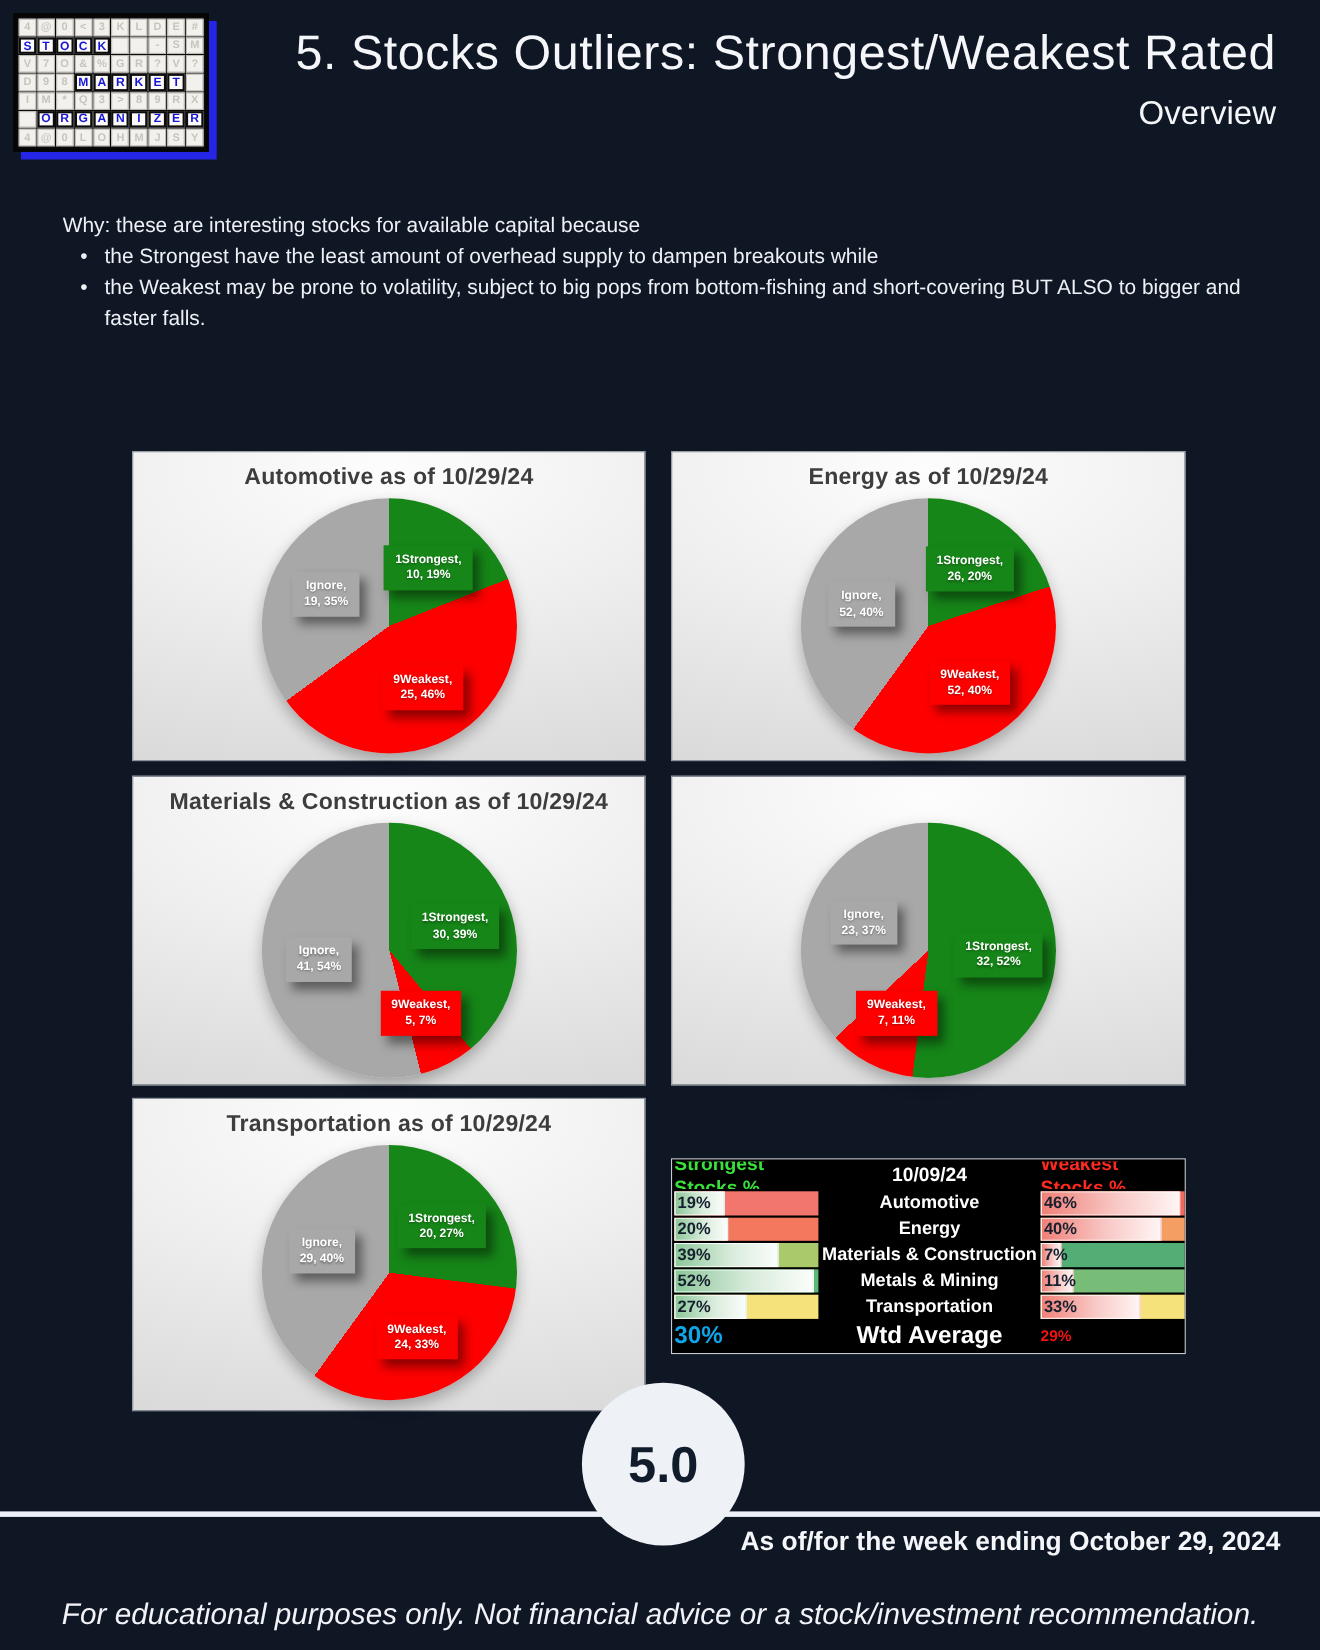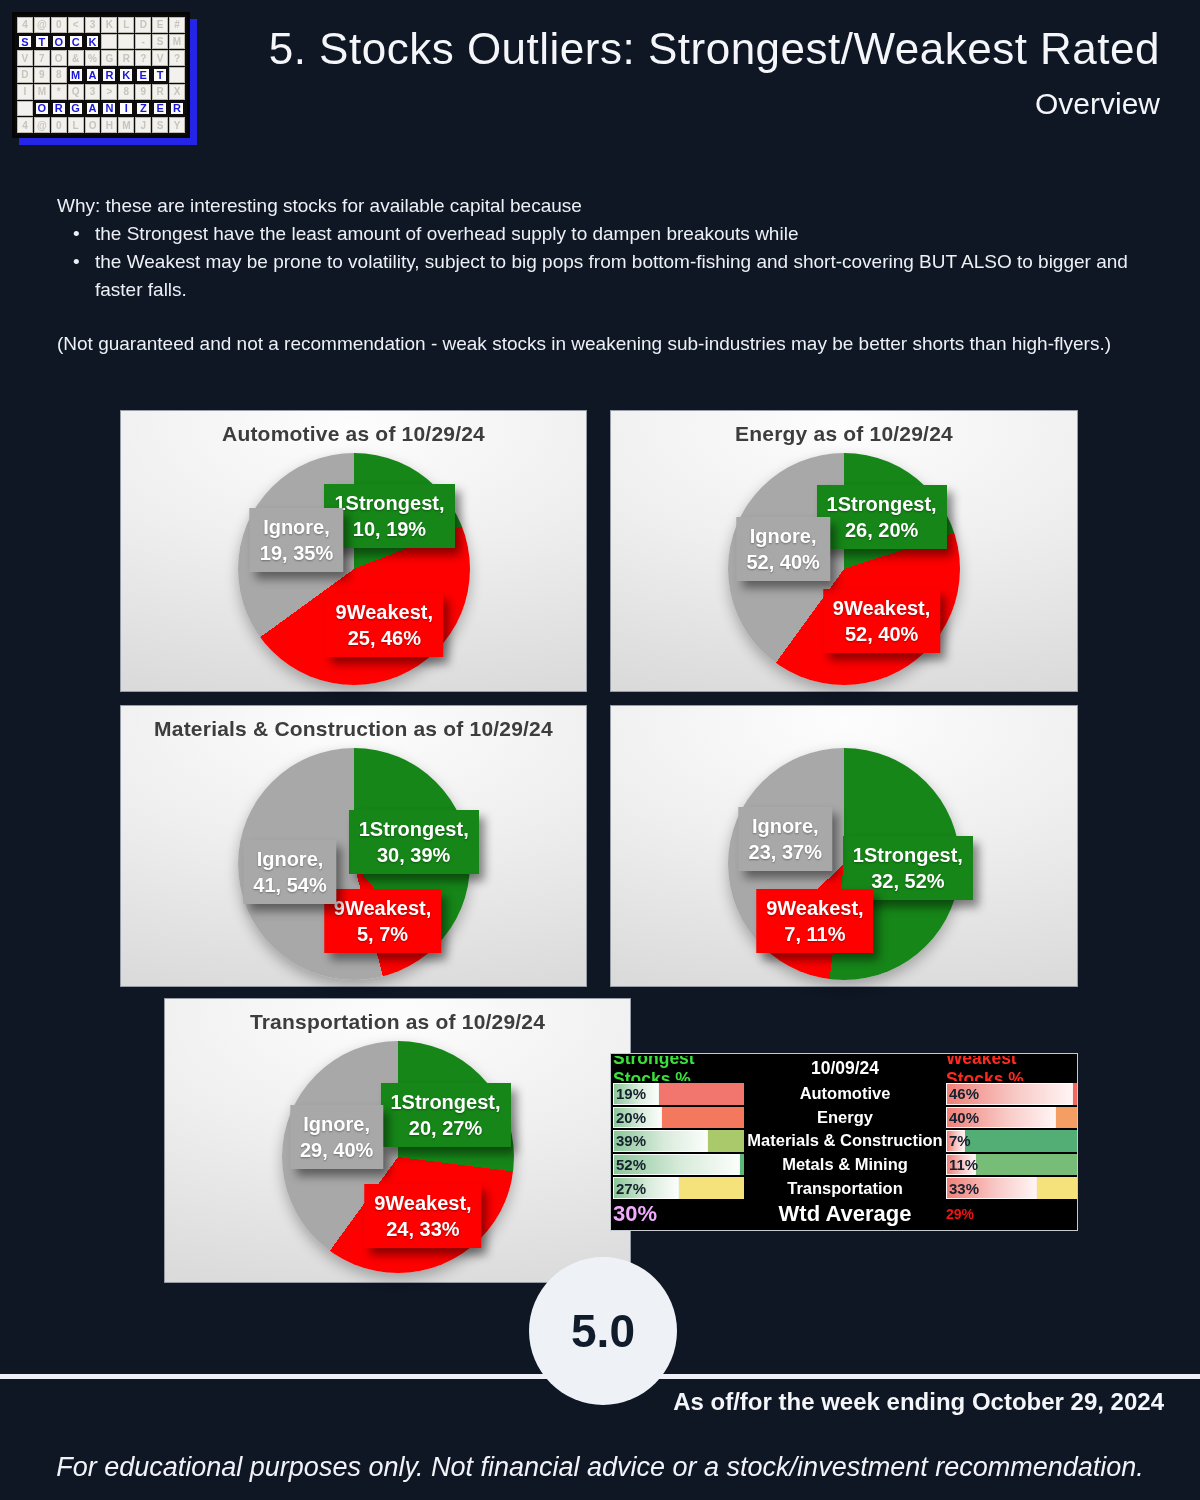--- a/index.html
+++ b/index.html
@@ -41,21 +41,21 @@
   .panel h3{
     margin:11px 8px 0;text-align:center;font-size:21px;font-weight:700;color:#3d3d3d;letter-spacing:.2px;
   }
   .pie{
     position:absolute;left:50%;top:42px;transform:translateX(-50%);
     width:232px;height:232px;border-radius:50%;
     box-shadow:0 6px 14px rgba(0,0,0,.28);
   }
   .slice-label{
     position:absolute;transform:translate(-50%,-50%);z-index:3;
-    color:#fff;font-weight:700;font-size:20px;line-height:1.3;text-align:center;
+    color:#fff;font-weight:700;font-size:11px;line-height:1.3;text-align:center;
     padding:6px 10px;white-space:nowrap;
     box-shadow:6px 7px 9px rgba(0,0,0,.45);
     text-shadow:0 1px 2px rgba(0,0,0,.35);
   }
   
   .summary-table{
     position:absolute;left:610px;top:1053px;width:468px;box-sizing:border-box;
     background:#000;border:1px solid #c6cad1;padding:2px;
     display:grid;grid-template-columns:131px 198px 131px;
     grid-template-rows:25px repeat(5,21.6px) 27px;gap:2px;
@@ -67,21 +67,21 @@
   .st-head.right{color:#ff2a1f;justify-content:flex-end;}
   .st-sector{color:#fff;font-size:16.5px;font-weight:600;justify-content:center;}
   .bar-cell{position:relative;}
   .bar-cell .val{position:relative;z-index:2;font-size:15px;font-weight:600;color:#16202e;padding-left:3px;}
   .bar{
     position:absolute;left:0;top:0;bottom:0;z-index:1;box-sizing:border-box;
     border:1px solid rgba(255,255,255,.85);
   }
   .bar.s{background:linear-gradient(90deg,#8cc79a 0%,#d9ecdc 55%,#fbfdfb 100%);}
   .bar.w{background:linear-gradient(90deg,#f08078 0%,#f8c9c6 55%,#fff5f4 100%);}
-  .st-total-left{color:#f0abfc;font-size:22px;font-weight:800;}
+  .st-total-left{color:#0ea5e9;font-size:22px;font-weight:800;}
   .st-total-center{color:#fff;font-size:22px;font-weight:600;justify-content:center;}
   .st-total-right{color:#f31212;font-size:14px;font-weight:800;}
   
   .hline{position:absolute;left:0;top:1374px;width:1200px;height:5px;background:#edf1f7;}
   .score-circle{
     position:absolute;left:529px;top:1257px;width:148px;height:148px;border-radius:50%;
     background:#eef1f6;display:flex;align-items:center;justify-content:center;
     font-size:46px;font-weight:800;color:#101b2b;z-index:2;
   }
   .asof{position:absolute;right:36px;top:1388px;font-size:24px;font-weight:600;color:#f4f6fa;}
@@ -176,21 +176,20 @@
   <ul class="bullets">
     <li>
       <span class="bullet-dot">•</span>
       <span>the Strongest have the least amount of overhead supply to dampen breakouts while</span>
     </li>
     <li>
       <span class="bullet-dot">•</span>
       <span>the Weakest may be prone to volatility, subject to big pops from bottom-fishing and short-covering BUT ALSO to bigger and faster falls.</span>
     </li>
   </ul>
-  <p class="note">(Not guaranteed and not a recommendation - weak stocks in weakening sub-industries may be better shorts than high-flyers.)</p>
 </div>
 
 <div class="panel" style="left:120px;top:410px;">
   <h3>Automotive as of 10/29/24</h3>
   <div class="pie" style="background: conic-gradient(rgb(22, 134, 24) 0%, rgb(22, 134, 24) 19%, rgb(254, 0, 0) 19%, rgb(254, 0, 0) 65%, rgb(168, 168, 168) 65%, rgb(168, 168, 168) 100%);"></div>
 <div class="slice-label" style="left: 268.473px; top: 105.067px; background: rgb(22, 134, 24);">
       <div>1Strongest,</div>
       <div>10, 19%</div>
     </div>
     <div class="slice-label" style="left: 263.332px; top: 214.084px; background: rgb(254, 0, 0);">
@@ -242,21 +241,21 @@
     </div>
     <div class="slice-label" style="left: 203.945px; top: 215.024px; background: rgb(254, 0, 0);">
       <div>9Weakest,</div>
       <div>7, 11%</div>
     </div>
     <div class="slice-label" style="left: 174.264px; top: 132.583px; background: rgb(168, 168, 168);">
       <div>Ignore,</div>
       <div>23, 37%</div>
     </div>
   </div>
-<div class="panel" style="left:120px;top:998px;height:285px;margin-left:44px;">
+<div class="panel" style="left:120px;top:998px;height:285px;">
   <h3>Transportation as of 10/29/24</h3>
   <div class="pie" style="background: conic-gradient(rgb(22, 134, 24) 0%, rgb(22, 134, 24) 27%, rgb(254, 0, 0) 27%, rgb(254, 0, 0) 60%, rgb(168, 168, 168) 60%, rgb(168, 168, 168) 100%);"></div>
 <div class="slice-label" style="left: 280.507px; top: 115.676px; background: rgb(22, 134, 24);">
       <div>1Strongest,</div>
       <div>20, 27%</div>
     </div>
     <div class="slice-label" style="left: 257.917px; top: 216.736px; background: rgb(254, 0, 0);">
       <div>9Weakest,</div>
       <div>24, 33%</div>
     </div>

